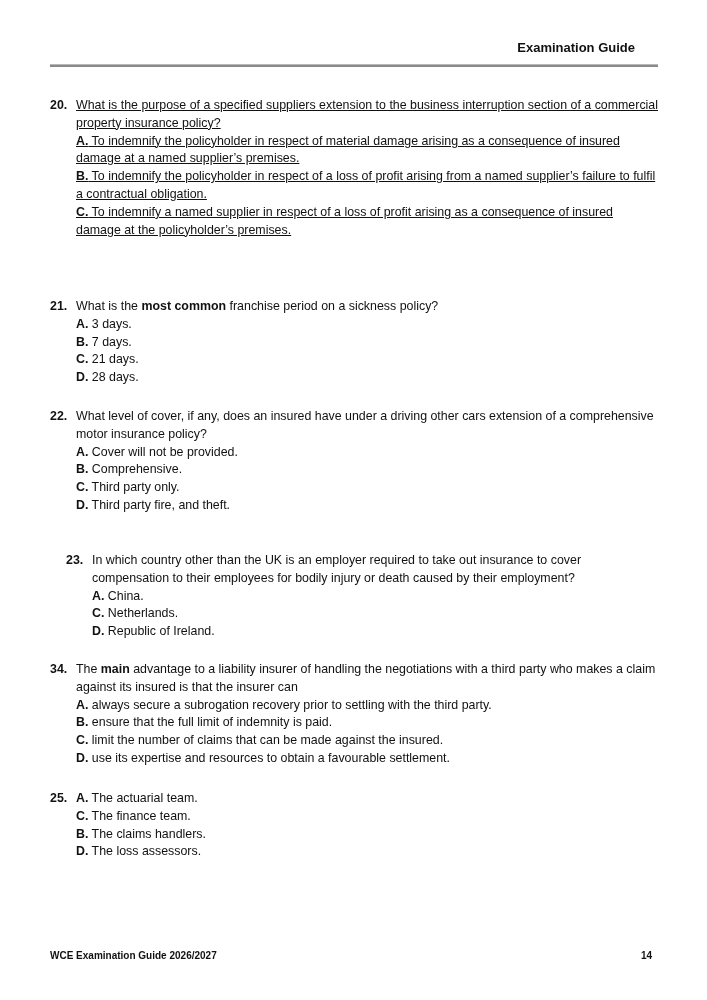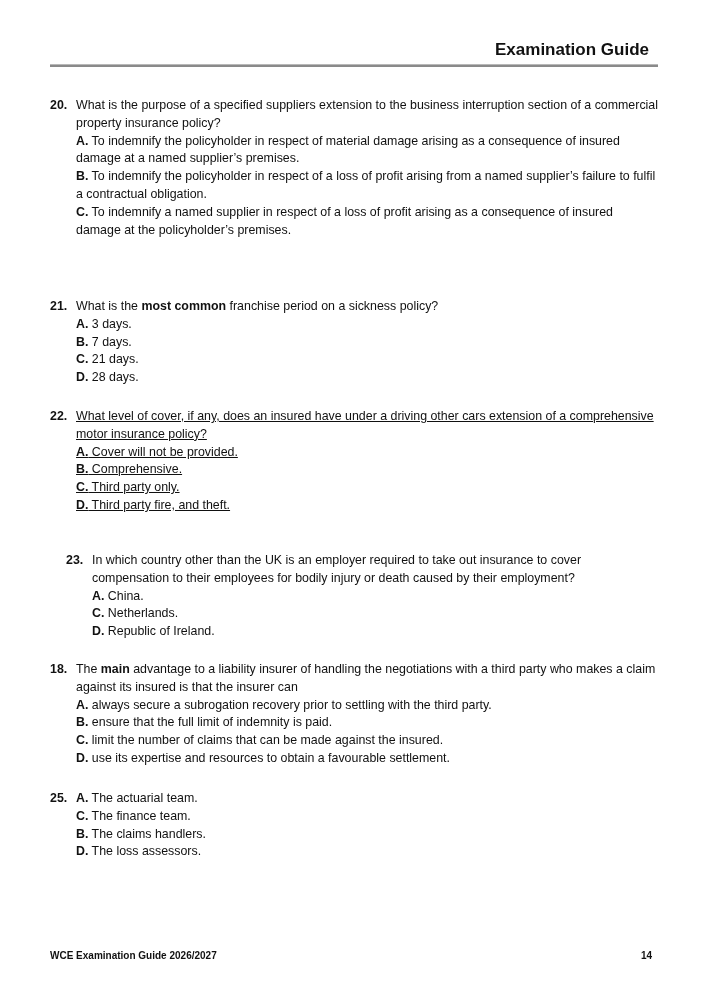--- a/index.html
+++ b/index.html
@@ -11,22 +11,22 @@
       width: 707px;
       height: 1000px;
       position: relative;
       overflow: hidden;
       font-family: "Liberation Sans", "DejaVu Sans", sans-serif;
       color: #111111;
     }
     .page-header {
       position: absolute;
       top: 40px;
-      right: 58px;
-      font-size: 17px;
+      right: 72px;
+      font-size: 13px;
       font-weight: bold;
       letter-spacing: 0;
     }
     .header-rule {
       position: absolute;
       top: 64px;
       left: 50px;
       width: 608px;
       height: 3px;
       background: #8a8a8a;
@@ -47,23 +47,23 @@
     }
     .q-num {
       position: absolute;
       left: 0;
       top: 0;
       font-weight: bold;
     }
     .q-stem b { font-weight: bold; }
     .option-letter { font-weight: bold; }
     .option { display: block; }
-    #q20 { margin-bottom: 0; }
+    #q20 { margin-bottom: 0; text-decoration: underline; }
     #q21 { position: absolute; top: 201px; left: 0; right: 0; }
-    #q22 { position: absolute; top: 311px; left: 0; right: 0; text-decoration: underline; }
+    #q22 { position: absolute; top: 311px; left: 0; right: 0; }
     #q23 { position: absolute; top: 455px; left: 0; right: 0; margin-left: 16px; }
     #q24 { position: absolute; top: 564px; left: 0; right: 0; }
     #q25 { position: absolute; top: 693px; left: 0; right: 0; }
     .page-footer {
       position: absolute;
       top: 950px;
       left: 50px;
       width: 602px;
       font-size: 10px;
       font-weight: bold;
@@ -107,21 +107,21 @@
 
   <div class="question" id="q23">
     <span class="q-num">23.</span>
     <div class="q-stem"><span>In which country other than the UK is an employer required to take out insurance to cover compensation to their employees for bodily injury or death caused by their employment?</span></div>
     <div class="option"><span class="option-letter">A.</span><span> China.</span></div>
     <div class="option"><span class="option-letter">C.</span><span> Netherlands.</span></div>
     <div class="option"><span class="option-letter">D.</span><span> Republic of Ireland.</span></div>
   </div>
 
   <div class="question" id="q24">
-    <span class="q-num">18.</span>
+    <span class="q-num">34.</span>
     <div class="q-stem"><span>The </span><b>main</b><span> advantage to a liability insurer of handling the negotiations with a third party who makes a claim against its insured is that the insurer can</span></div>
     <div class="option"><span class="option-letter">A.</span><span> always secure a subrogation recovery prior to settling with the third party.</span></div>
     <div class="option"><span class="option-letter">B.</span><span> ensure that the full limit of indemnity is paid.</span></div>
     <div class="option"><span class="option-letter">C.</span><span> limit the number of claims that can be made against the insured.</span></div>
     <div class="option"><span class="option-letter">D.</span><span> use its expertise and resources to obtain a favourable settlement.</span></div>
   </div>
 
   <div class="question" id="q25">
     <span class="q-num">25.</span>
     <div class="option"><span class="option-letter">A.</span><span> The actuarial team.</span></div>

